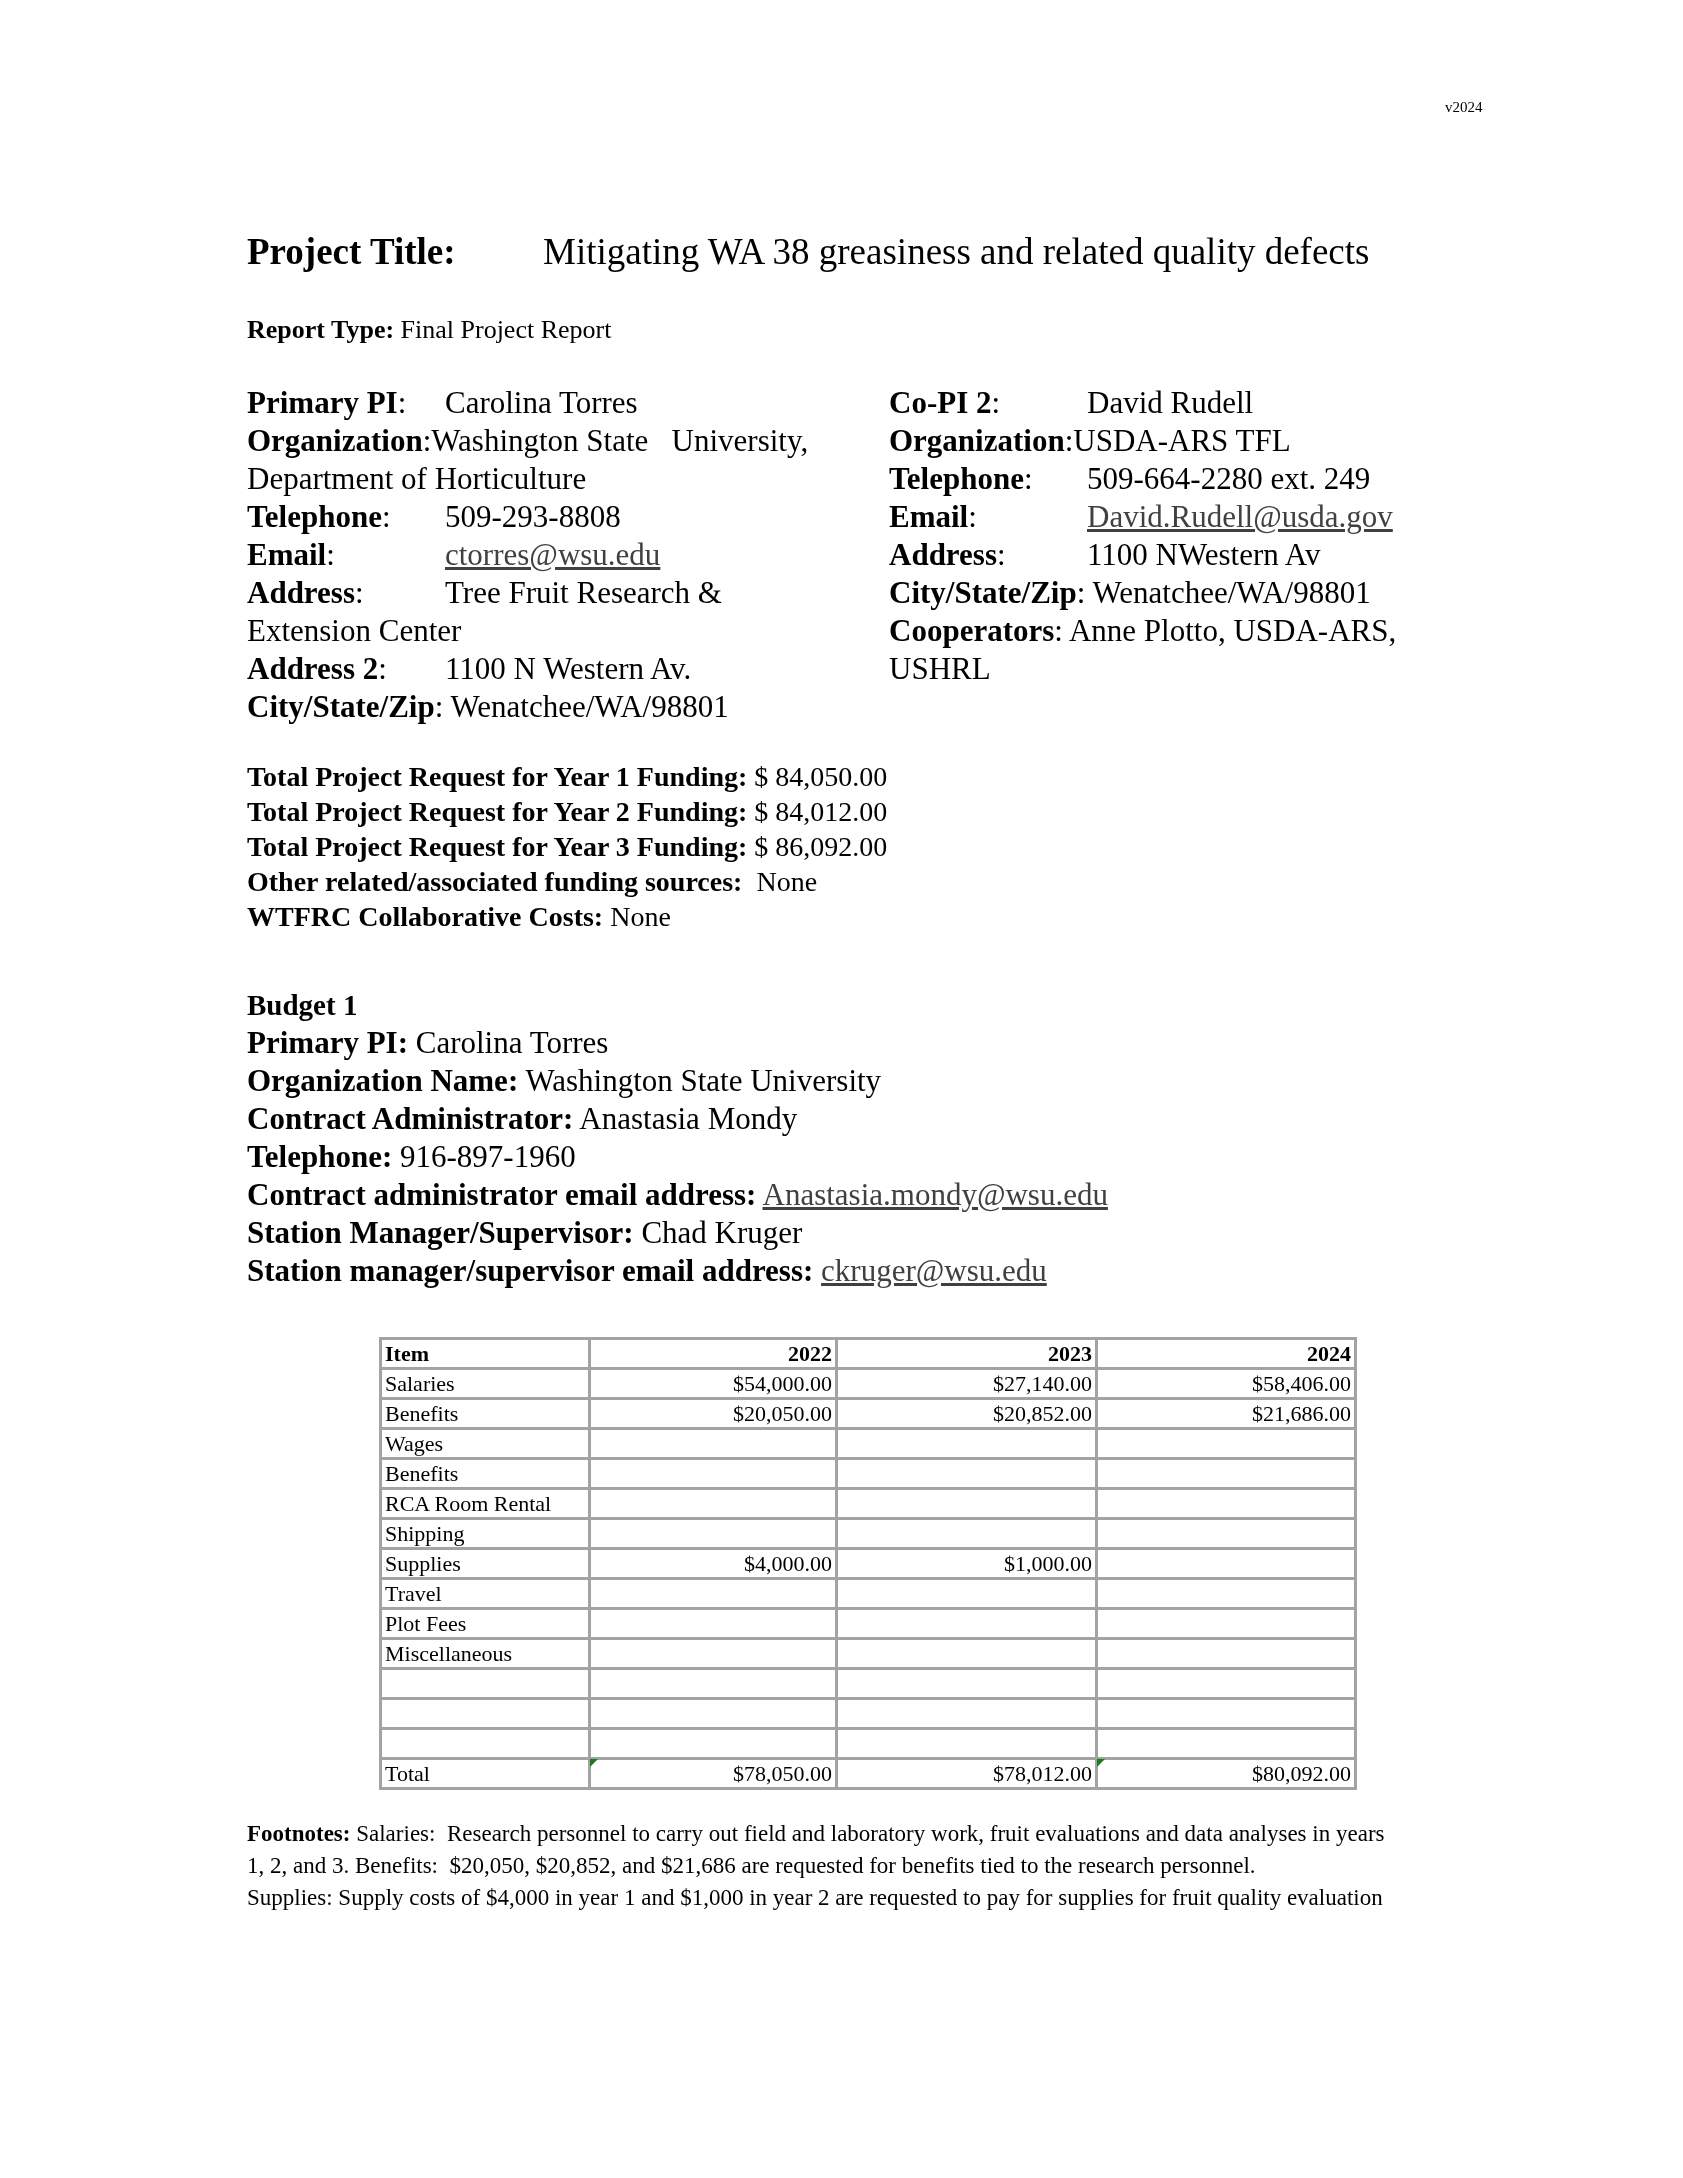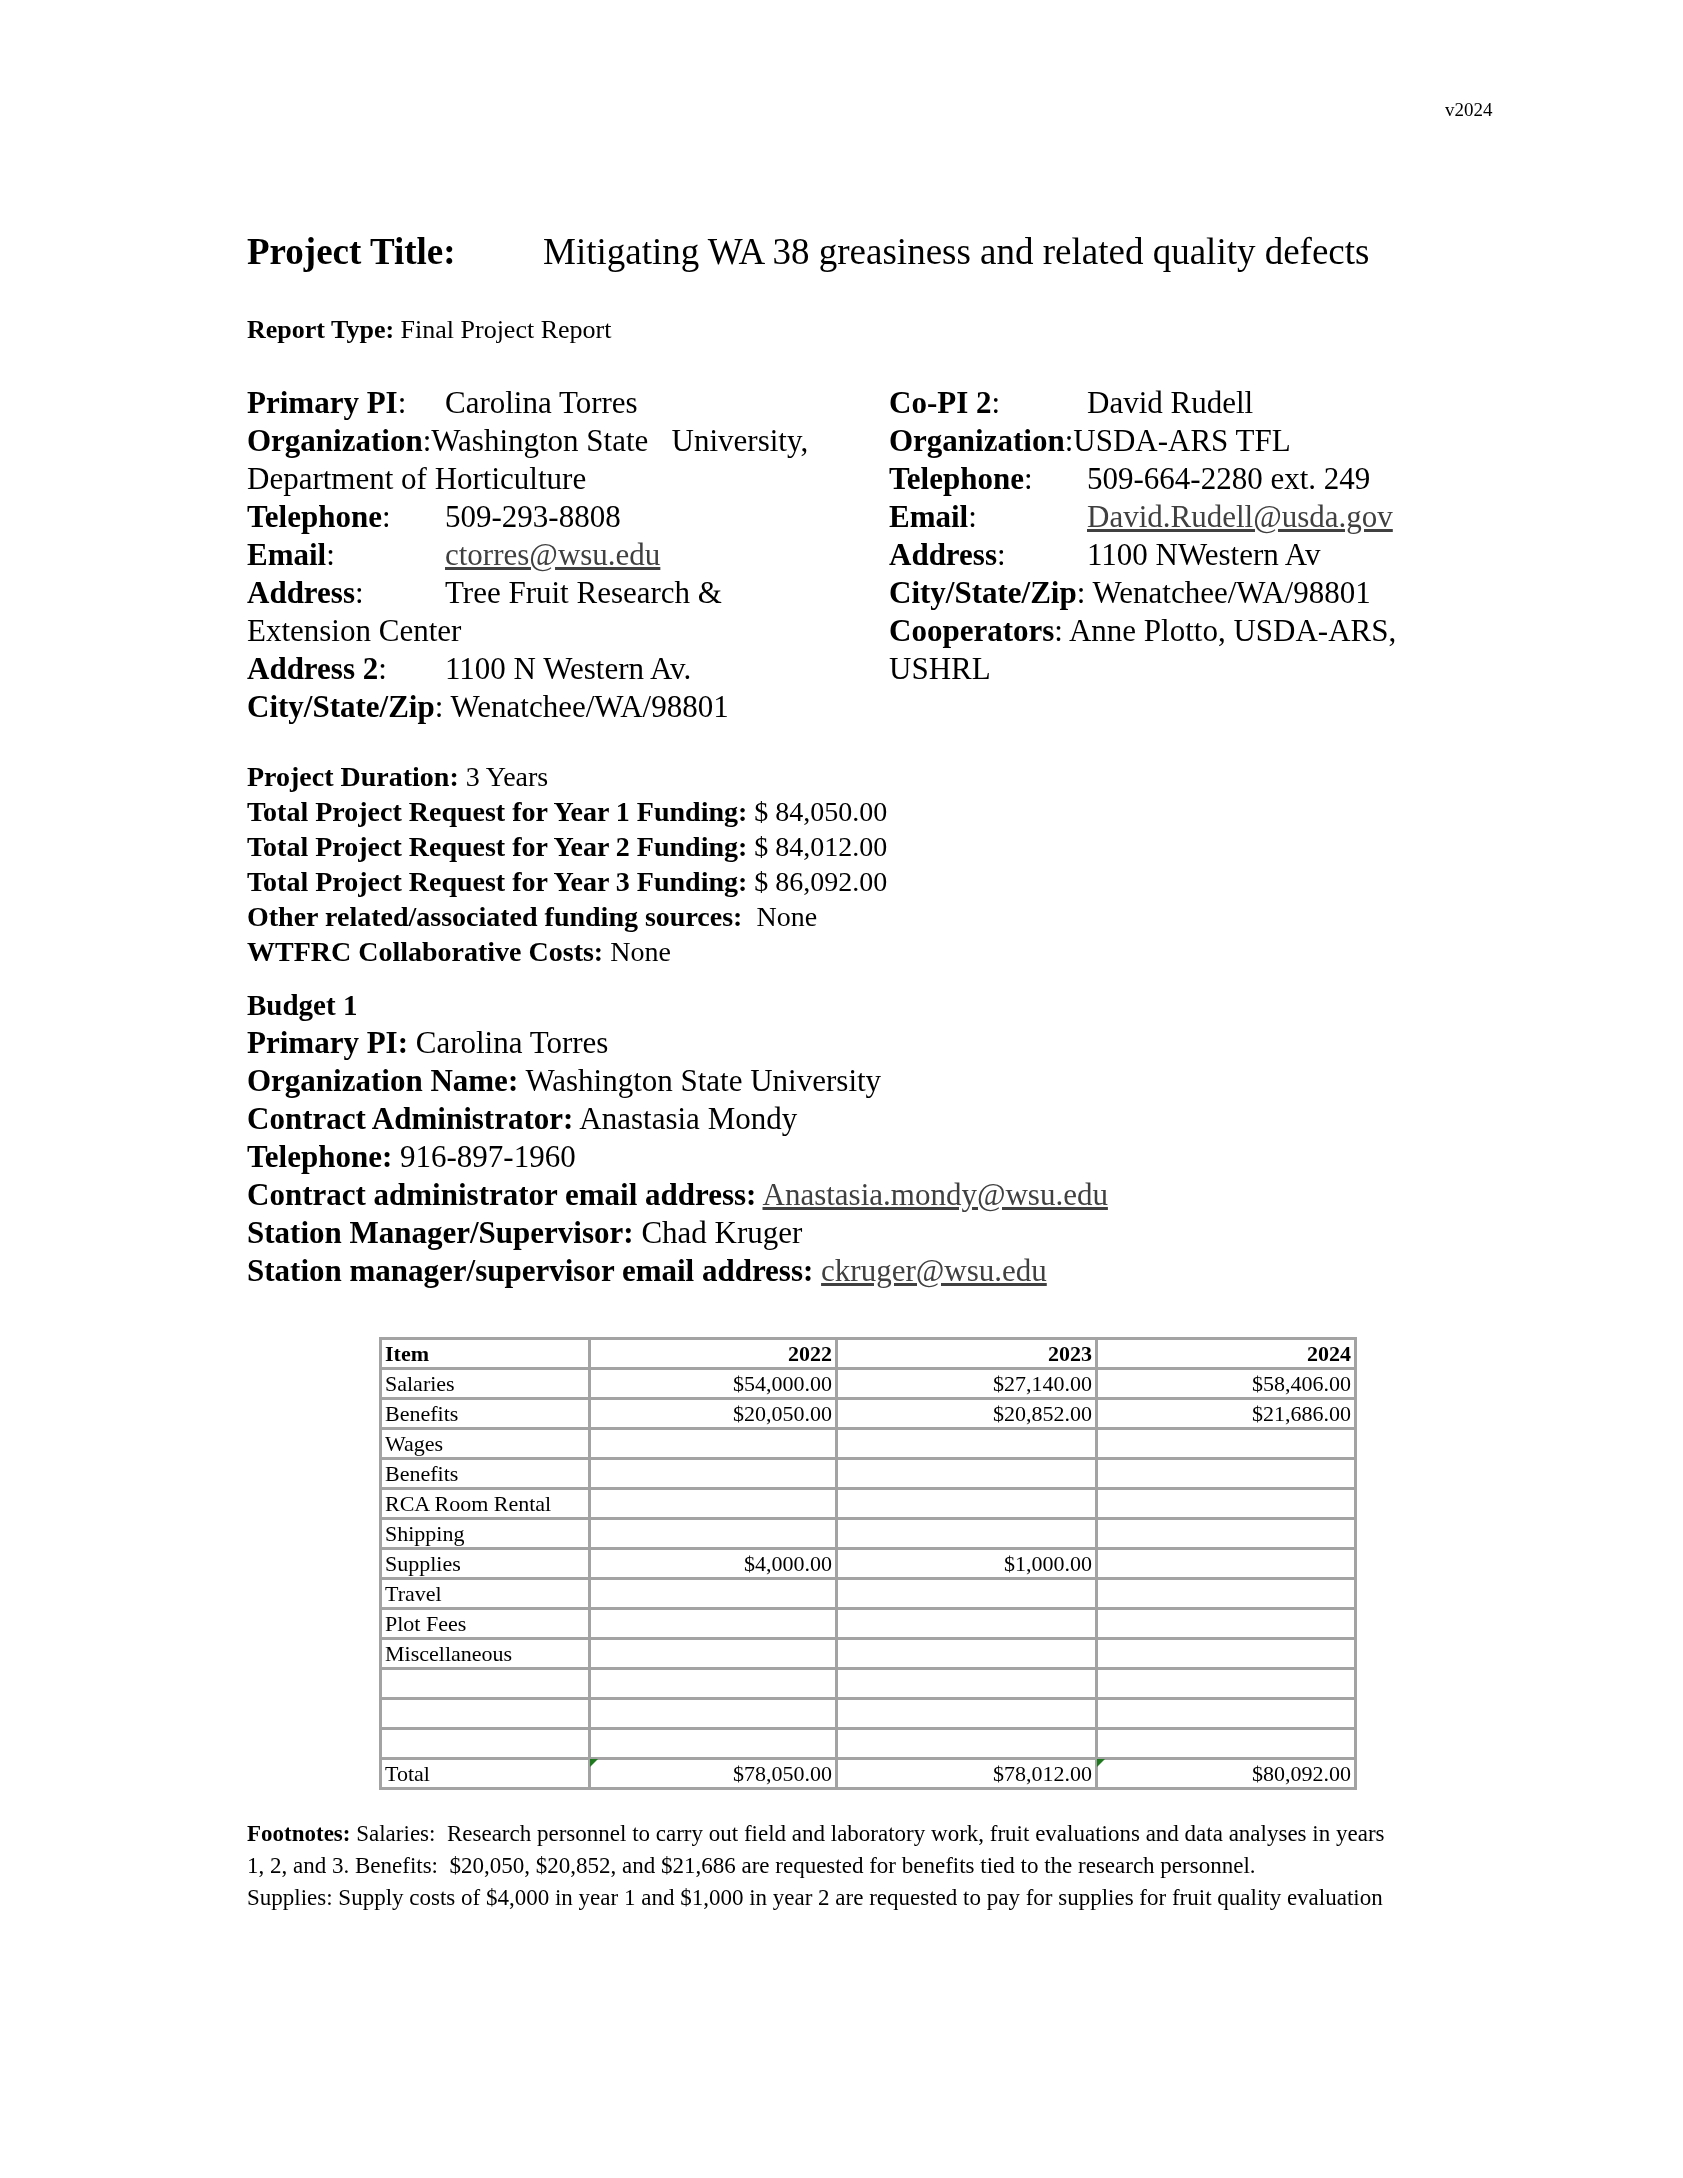--- a/index.html
+++ b/index.html
@@ -4,21 +4,21 @@
 <style>
   html, body { margin: 0; padding: 0; background: #ffffff; }
   body {
     width: 1683px; height: 2178px; position: relative; overflow: hidden;
     font-family: "Liberation Serif", "DejaVu Serif", serif; color: #000;
   }
   .abs { position: absolute; }
   .b { font-weight: bold; margin-top: 30px; }
   a.link { color: #404040; text-decoration: underline; }
 
-  #version { left: 1445px; top: 99px; font-size: 19px; }
+  #version { left: 1445px; top: 99px; font-size: 15px; }
 
   #title-row { left: 247px; top: 230px; font-size: 37px; white-space: nowrap; }
   #title-row .lbl { font-weight: bold; display: inline-block; width: 296px; }
 
   #report-type { left: 247px; top: 315px; font-size: 26px; }
 
   .contact { font-size: 31px; line-height: 38px; }
   #pi-block { left: 247px; top: 384px; width: 614px; }
   #copi-block { left: 889px; top: 384px; width: 554px; }
   .row { white-space: nowrap; }
@@ -81,21 +81,20 @@
   <div class="row"><span class="k">Organization</span>:<span>USDA-ARS TFL</span></div>
   <div class="row"><span class="tab2"><span class="k">Telephone</span>:</span><span>509-664-2280 ext. 249</span></div>
   <div class="row"><span class="tab2"><span class="k">Email</span>:</span><a class="link">David.Rudell@usda.gov</a></div>
   <div class="row"><span class="tab2"><span class="k">Address</span>:</span><span>1100 NWestern Av</span></div>
   <div class="row"><span class="k">City/State/Zip</span>: <span>Wenatchee/WA/98801</span></div>
   <div class="row"><span class="k">Cooperators</span>: <span>Anne Plotto, USDA-ARS,</span></div>
   <div class="row">USHRL</div>
 </div>
 
 <div class="abs" id="funding">
-  <div class="row"><span class="b">Project Duration:</span> <span>3 Years</span></div>
   <div class="row"><span class="b">Total Project Request for Year 1 Funding:</span> <span>$ 84,050.00</span></div>
   <div class="row"><span class="b">Total Project Request for Year 2 Funding:</span> <span>$ 84,012.00</span></div>
   <div class="row"><span class="b">Total Project Request for Year 3 Funding:</span> <span>$ 86,092.00</span></div>
   <div class="row"><span class="b">Other related/associated funding sources:</span>&nbsp; <span>None</span></div>
   <div class="row"><span class="b">WTFRC Collaborative Costs:</span> <span>None</span></div>
 </div>
 
 <div class="abs" id="budget">
   <div class="row b" style="font-size:29px">Budget 1</div>
   <div class="row"><span class="b">Primary PI:</span> <span>Carolina Torres</span></div>

